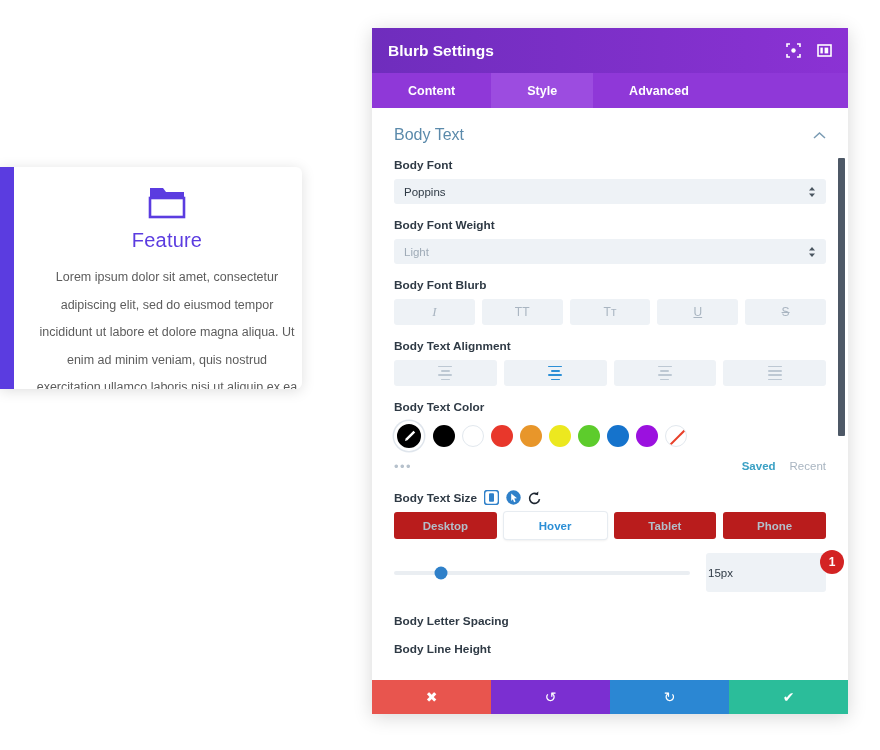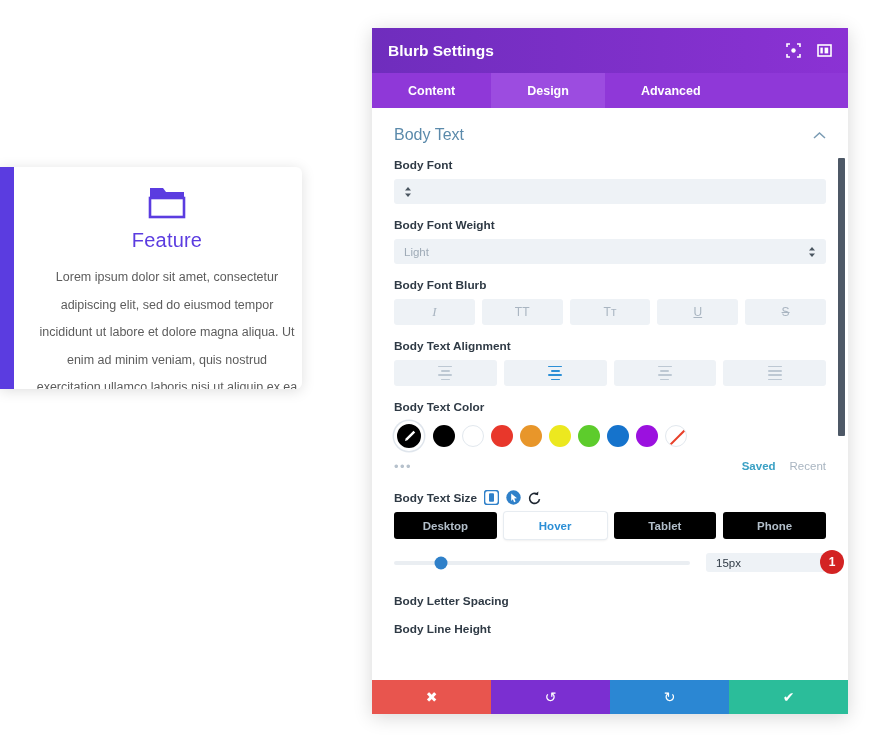--- a/index.html
+++ b/index.html
@@ -227,21 +227,21 @@
   .saved-link { color: #3aa0c4; font-size: 11.5px; font-weight: bold; margin-right: 14px; cursor: pointer; }
   .recent-link { color: #a9b5c1; font-size: 11.5px; cursor: pointer; }
 
   
   .ico-btn { cursor: pointer; display: inline-flex; align-items: center; }
 
   
   .device-tabs { display: flex; gap: 7px; margin-top: 4px; }
   .dev-tab {
     flex: 1; height: 27px; border-radius: 3px;
-    background: #000000; display: flex; align-items: center; justify-content: center;
+    background: #b91c1c; display: flex; align-items: center; justify-content: center;
     font-size: 11.5px; color: #b3bfca; font-weight: bold; cursor: pointer;
   }
   .dev-tab.active {
     background: #ffffff; color: #2c8fd6;
     box-shadow: 0 0 0 1px #e7ecf1, 0 1px 3px rgba(0,0,0,0.12);
   }
 
   
   .slider-row {
     display: flex; align-items: center;
@@ -250,23 +250,23 @@
   .slider { flex: 1; position: relative; height: 18px; display: flex; align-items: center; }
   .slider-track {
     width: 100%; height: 4px; background: #eaeef2; border-radius: 2px;
   }
   .slider-knob {
     position: absolute; width: 13px; height: 13px; border-radius: 50%;
     background: #2f80c9; top: 50%; transform: translate(-50%, -50%);
     cursor: pointer;
   }
   .value-box {
-    width: 120px; flex: 0 0 120px; height: 19px;
+    width: 120px; flex: 0 0 120px; height: 39px;
     background: #eef2f6; border-radius: 3px;
-    display: flex; align-items: center; padding: 0 10px;
+    display: flex; align-items: center; padding: 0 2px;
     font-size: 11.5px; color: #2f3a45;
   }
   .value-box.placeholder { color: #9fabb7; }
 
   .badge {
     position: absolute;
     width: 24px; height: 24px; border-radius: 50%;
     background: #d32323; color: #ffffff;
     display: flex; align-items: center; justify-content: center;
     font-size: 12px; font-weight: bold;
@@ -320,38 +320,39 @@
           <rect x="1" y="2" width="13" height="11" fill="none" stroke="#ffffff" stroke-width="1.6"></rect>
           <rect x="3.4" y="4.6" width="2.4" height="5.8" fill="#ffffff"></rect>
           <rect x="7.6" y="4.6" width="3.6" height="5.8" fill="#ffffff"></rect>
         </svg>
       </span>
     </div>
   </div>
 
   <div class="tabbar">
     <div class="tab">Content</div>
-    <div class="tab active">Design</div>
+    <div class="tab active">Style</div>
     <div class="tab">Advanced</div>
   </div>
 
   <div class="panel-scroll">
 
     <div class="section-head">
       <div class="section-title">Body Text</div>
       <span class="chevron">
         <svg width="13" height="9" viewBox="0 0 13 9">
           <path d="M1 7 L6.5 2 L12 7" fill="none" stroke="#7a9bb3" stroke-width="1.5"></path>
         </svg>
       </span>
     </div>
 
     <div class="field">
       <div class="field-label">Body Font</div>
       <div class="select-box">
+        <span class="val">Poppins</span>
         <span class="select-arrows">
           <svg width="8" height="12" viewBox="0 0 8 12">
             <path d="M4 1 L7 4.5 L1 4.5 Z" fill="#4a5560"></path>
             <path d="M4 11 L7 7.5 L1 7.5 Z" fill="#4a5560"></path>
           </svg>
         </span>
       </div>
     </div>
 
     <div class="field">

